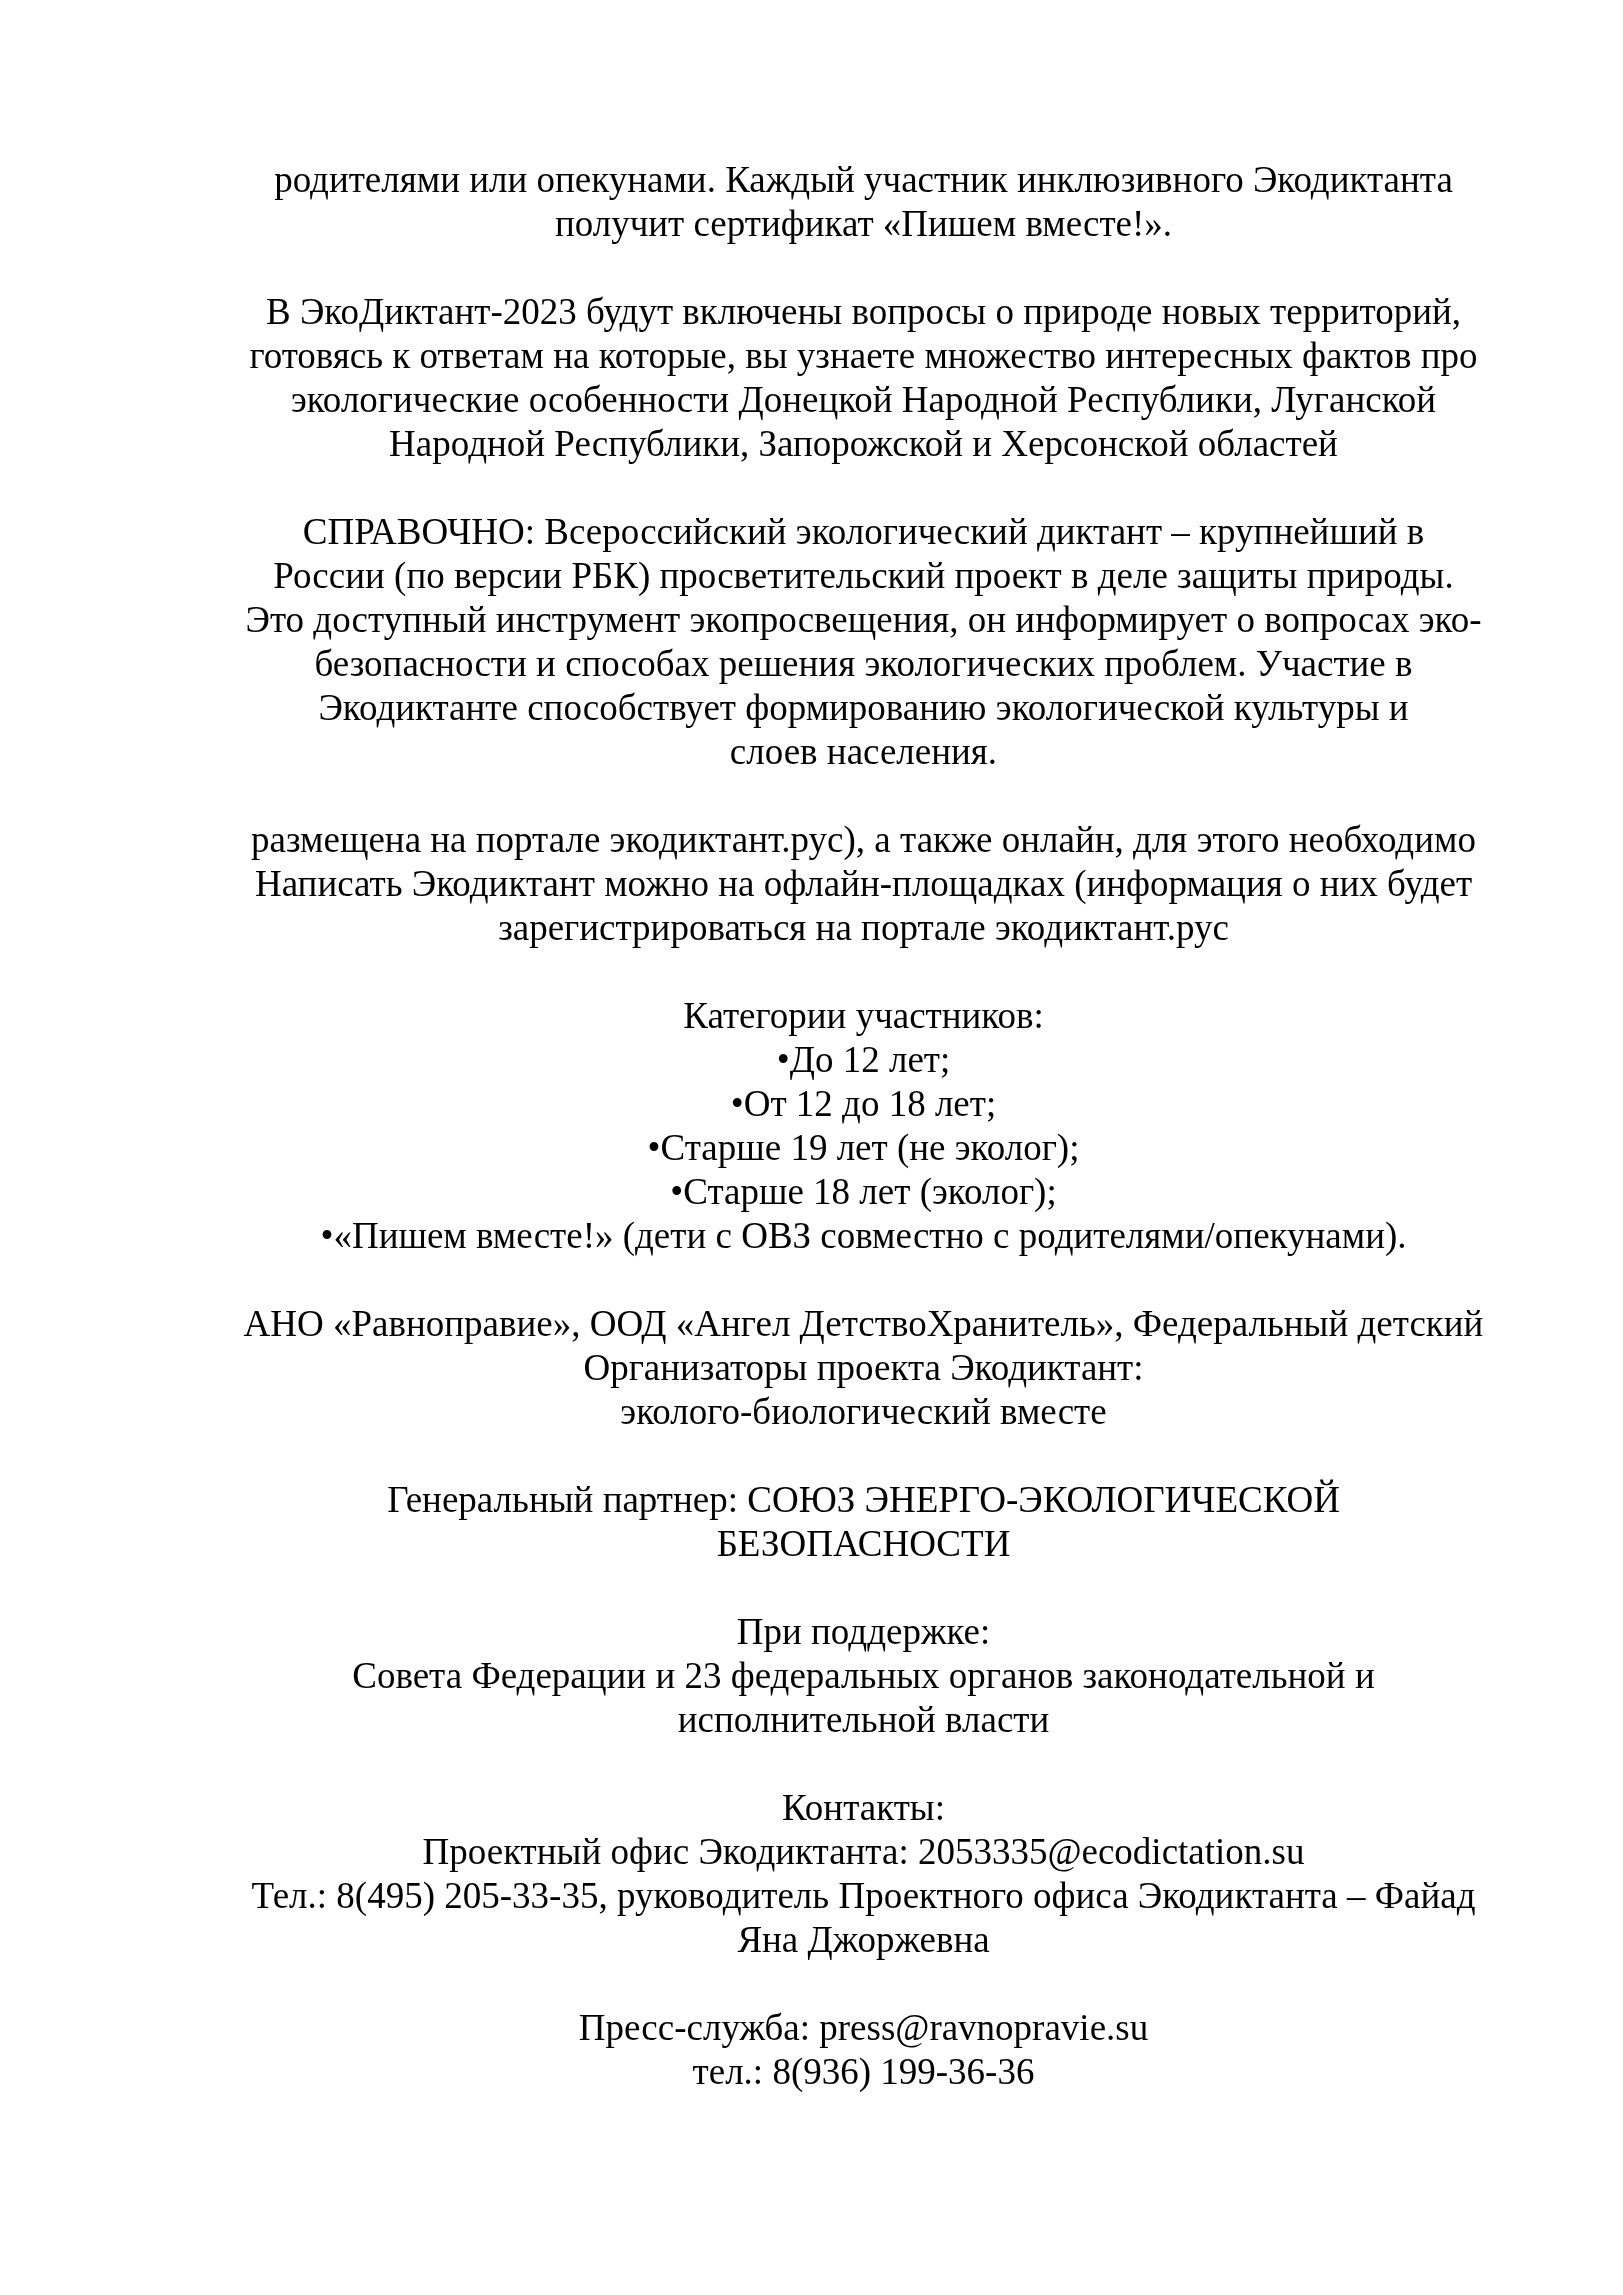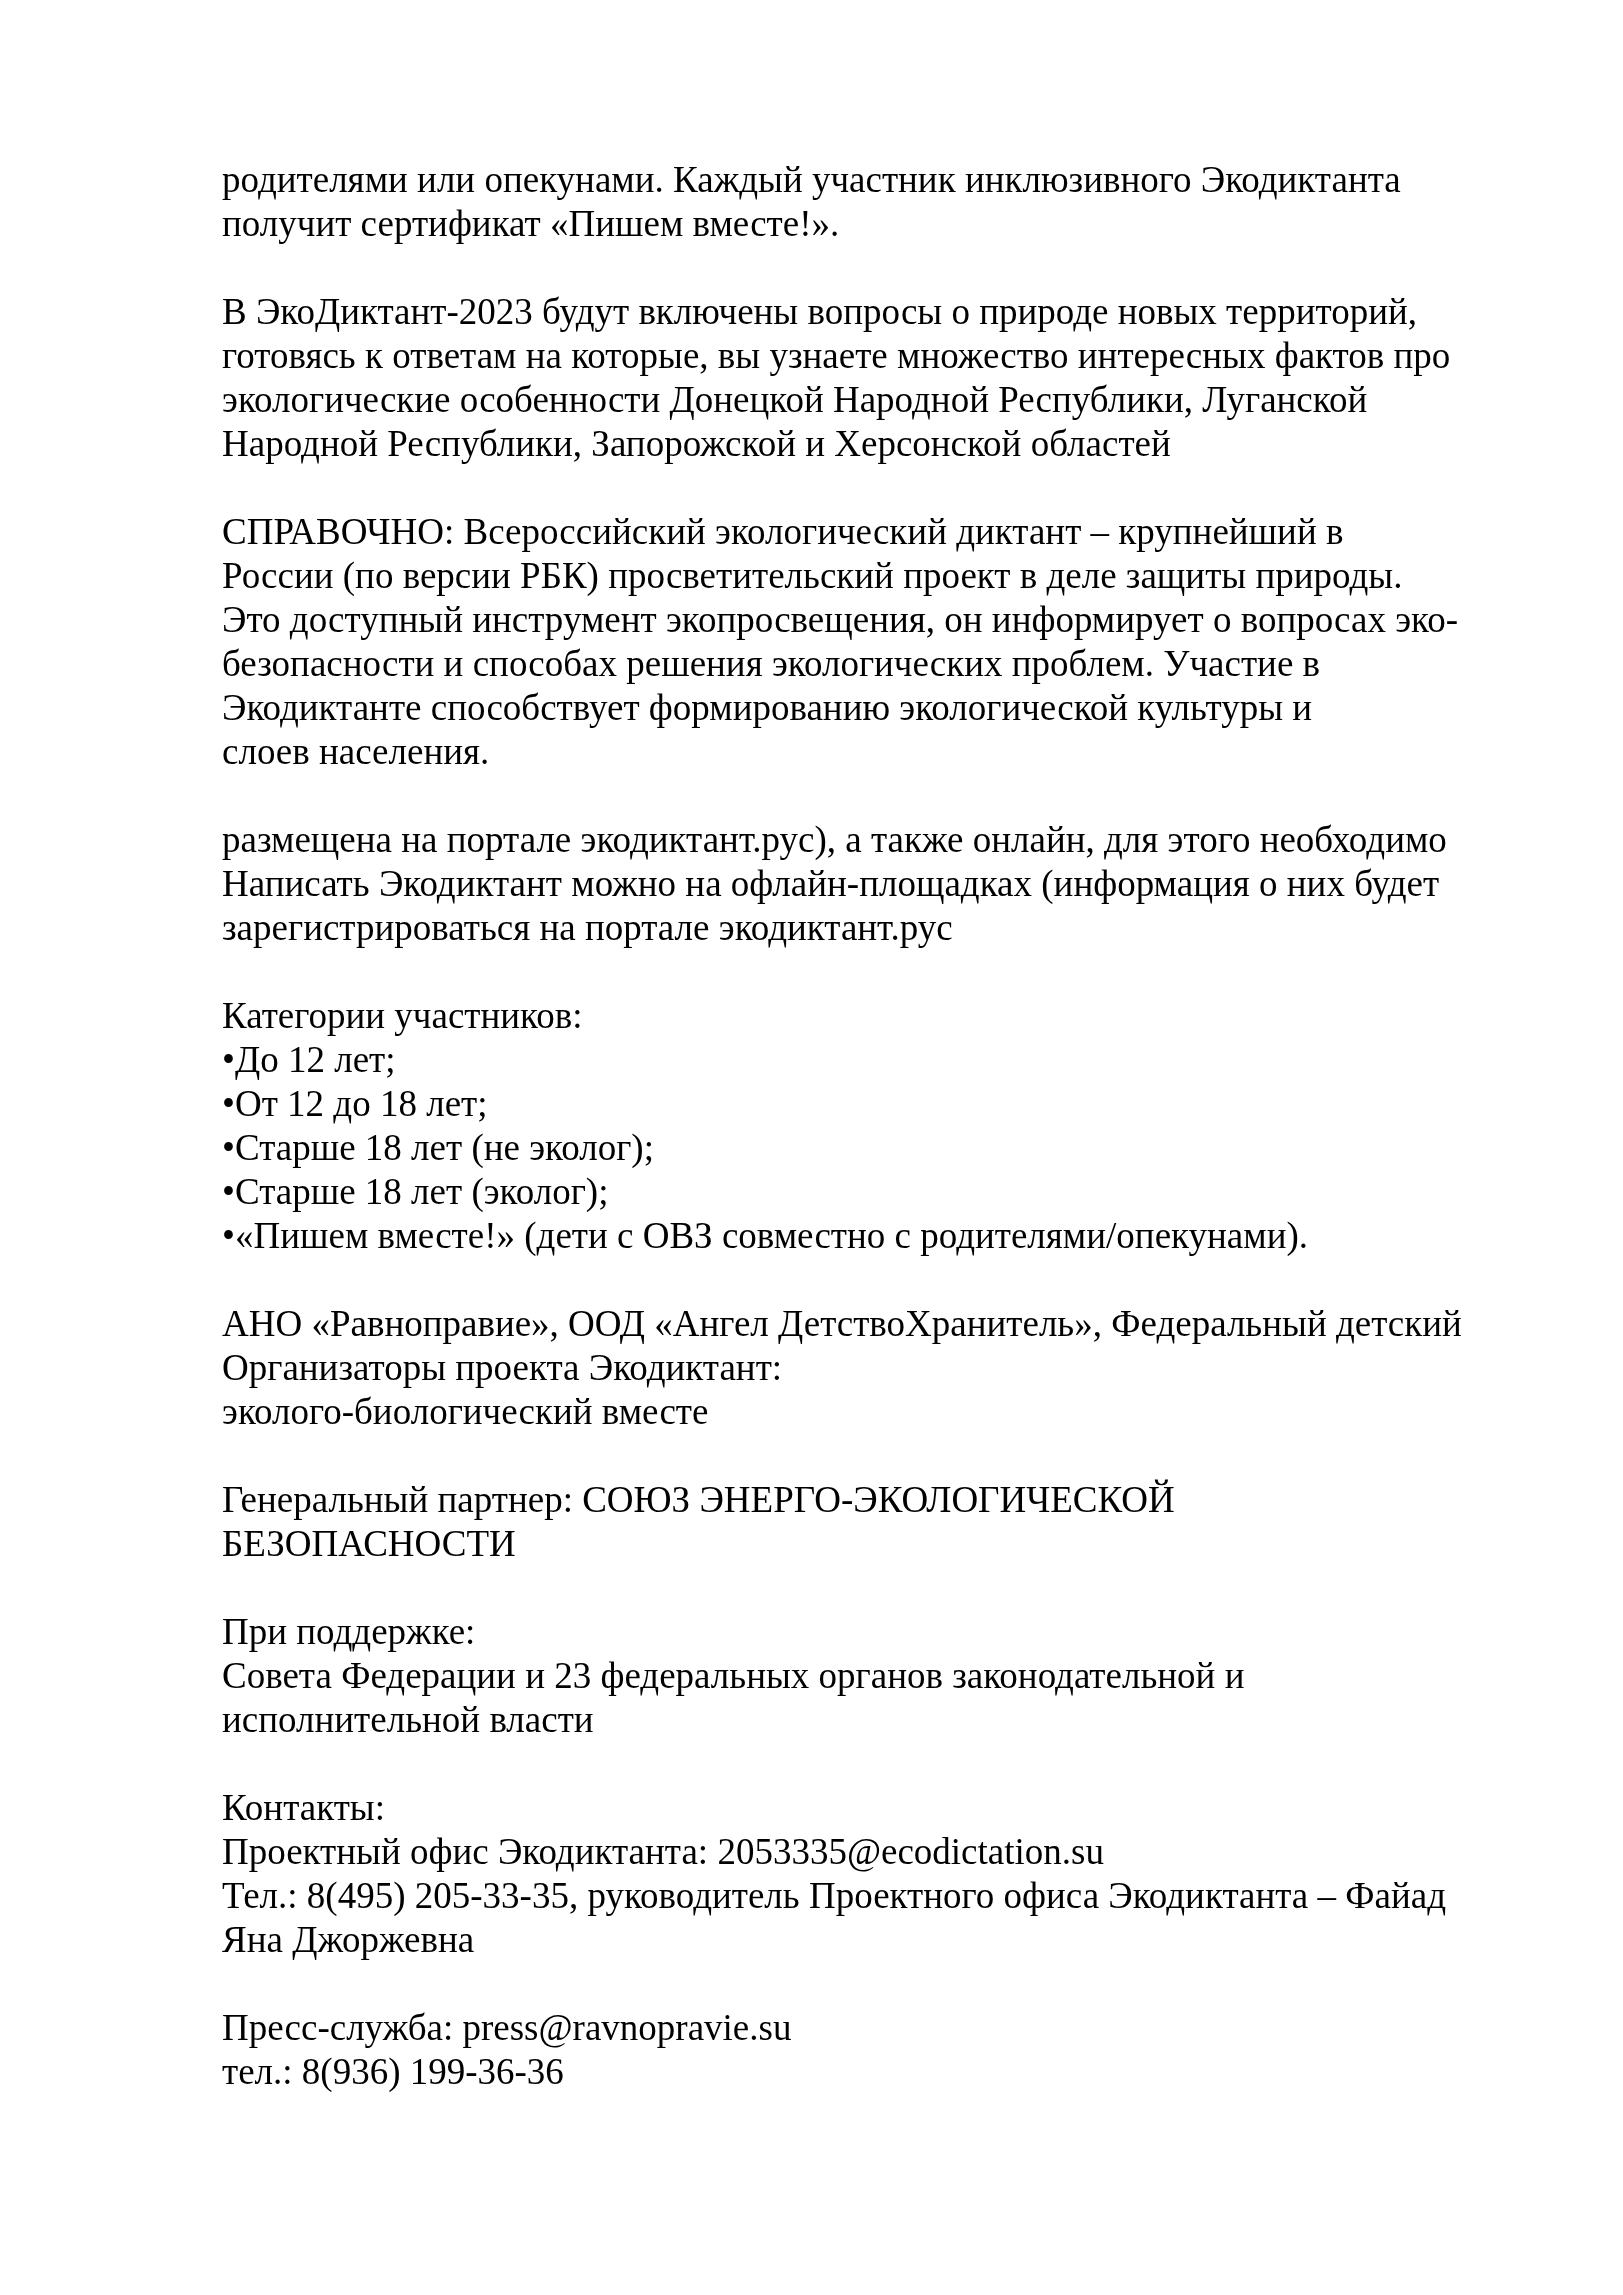--- a/index.html
+++ b/index.html
@@ -10,20 +10,21 @@
     width: 1623px;
     height: 2295px;
     background: #ffffff;
   }
   .page {
     position: relative;
     width: 1579px;
     height: 2295px;
     background: #ffffff;
     overflow: hidden;
+    text-align: center;
   }
   .content {
     position: absolute;
     left: 222px;
     top: 158px;
     width: 1283px;
     color: #000000;
     font-family: "Liberation Serif", "DejaVu Serif", serif;
     font-size: 37px;
     line-height: 44px;
@@ -64,21 +65,21 @@
       </div>
       <div class="paragraph">
         <div class="line">размещена на портале экодиктант.рус), а также онлайн, для этого необходимо</div>
         <div class="line">Написать Экодиктант можно на офлайн-площадках (информация о них будет</div>
         <div class="line">зарегистрироваться на портале экодиктант.рус</div>
       </div>
       <div class="paragraph">
         <div class="line">Категории участников:</div>
         <div class="line">•До 12 лет;</div>
         <div class="line">•От 12 до 18 лет;</div>
-        <div class="line">•Старше 18 лет (не эколог);</div>
+        <div class="line">•Старше 19 лет (не эколог);</div>
         <div class="line">•Старше 18 лет (эколог);</div>
         <div class="line">•«Пишем вместе!» (дети с ОВЗ совместно с родителями/опекунами).</div>
       </div>
       <div class="paragraph">
         <div class="line">АНО «Равноправие», ООД «Ангел ДетствоХранитель», Федеральный детский</div>
         <div class="line">Организаторы проекта Экодиктант:</div>
         <div class="line">эколого-биологический вместе</div>
       </div>
       <div class="paragraph">
         <div class="line">Генеральный партнер: СОЮЗ ЭНЕРГО-ЭКОЛОГИЧЕСКОЙ</div>

